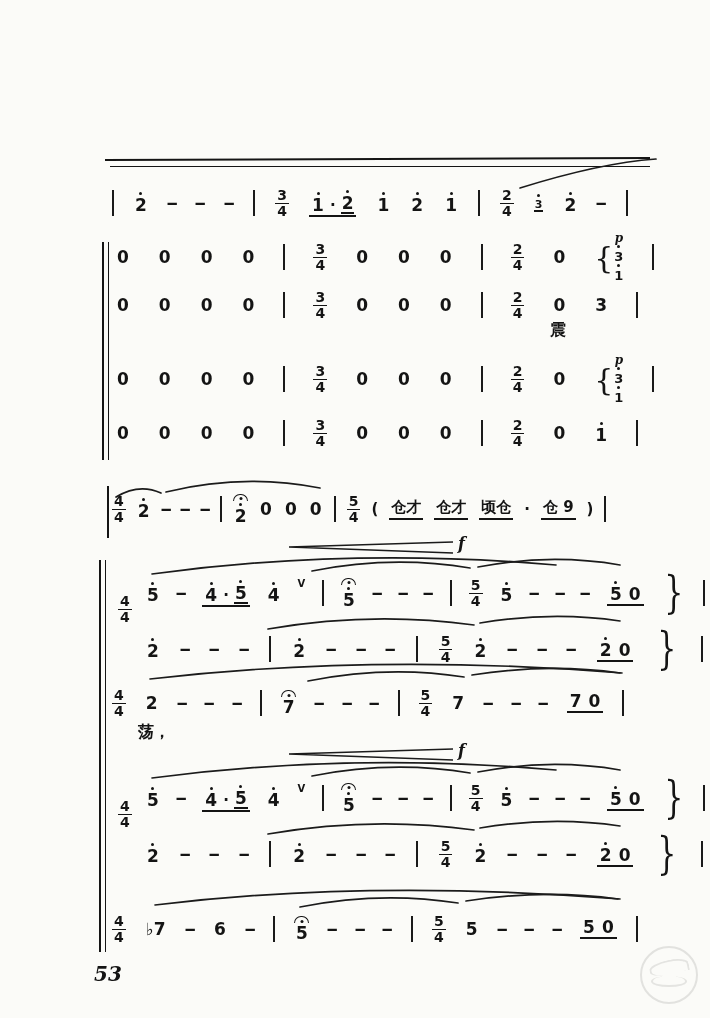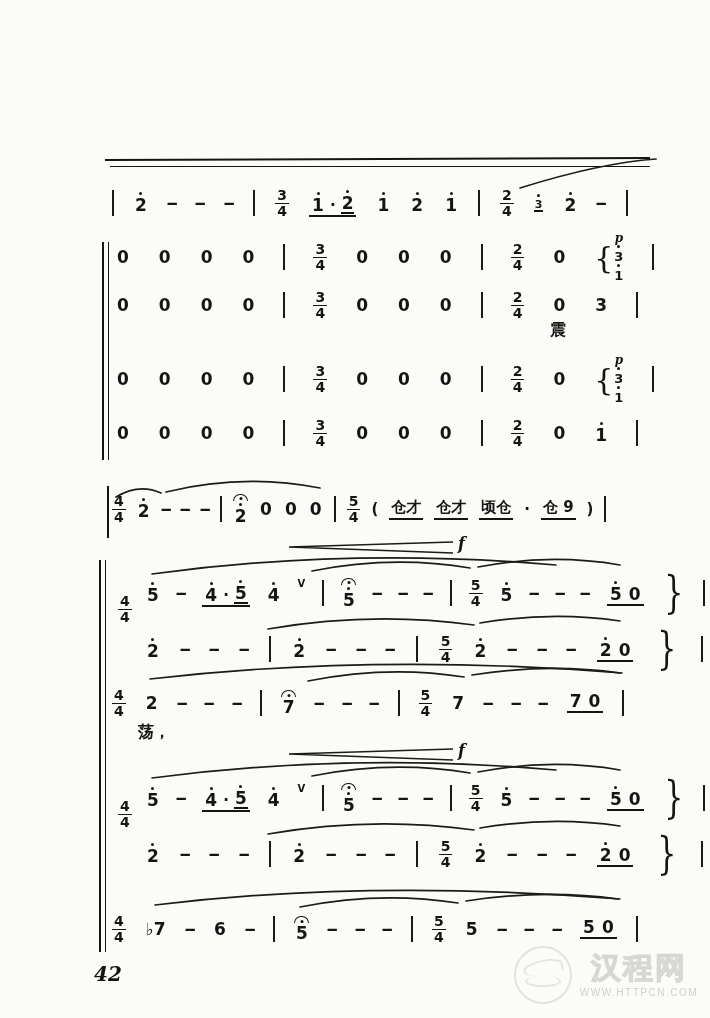--- a/index.html
+++ b/index.html
@@ -681,23 +681,19 @@
         </span>
       </span>
       <span class="bar"></span>
     </div>
 
   <span class="lyric" style="left:550px;top:320px;">震</span>
   <span class="lyric" style="left:138px;top:722px;">荡，</span>
   <span class="fmark" style="left:458px;top:534px;">f</span>
   <span class="fmark" style="left:458px;top:741px;">f</span>
 
-  <span class="pageno">42</span>
+  <span class="pageno">53</span>
 
   <div class="wm">
     <div class="wm-logo"></div>
-    <div class="wm-txt">
-      <span class="wm-name">汉程网</span>
-      <span class="wm-url">WWW.HTTPCN.COM</span>
-    </div>
   </div>
 
 </div>
 
 </body></html>

